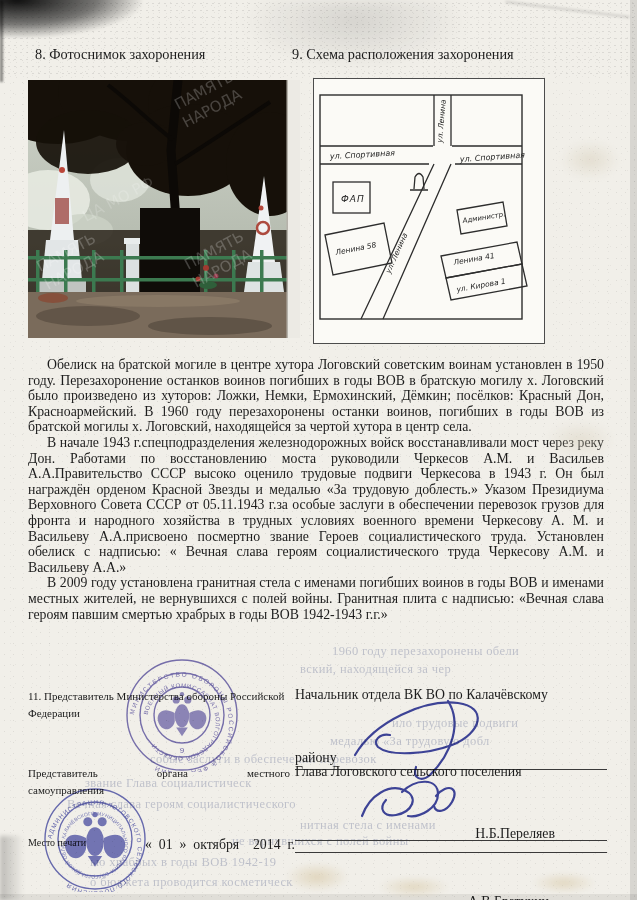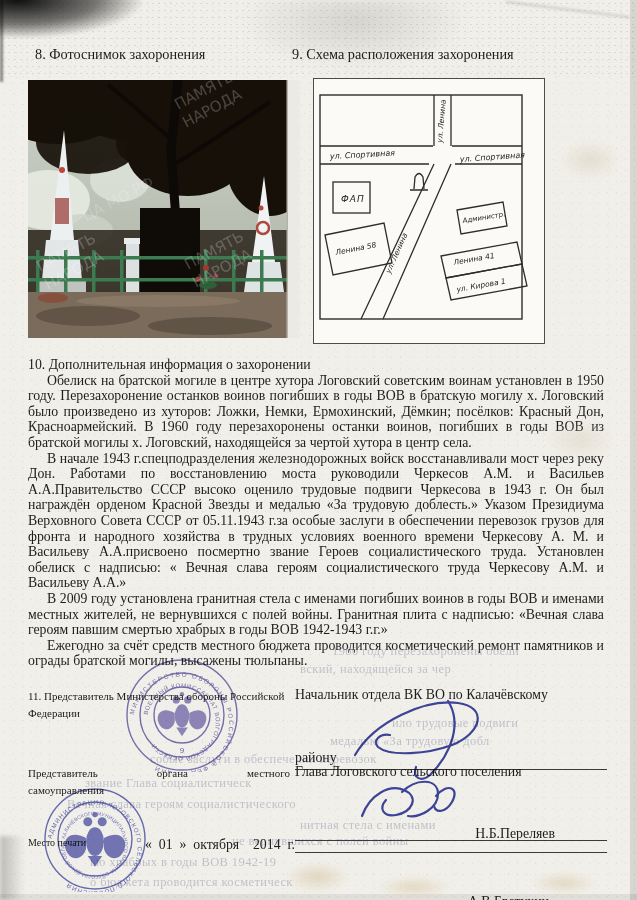--- a/index.html
+++ b/index.html
@@ -176,25 +176,23 @@
         <text x="27" y="123" font-size="9" letter-spacing="1">ФАП</text>
         <text x="149" y="144" font-size="7" transform="rotate(-9 149 144)">Администр.</text>
         <text x="22" y="176" font-size="7.5" transform="rotate(-11 22 176)">Ленина 58</text>
         <text x="140" y="186" font-size="7.5" transform="rotate(-10 140 186)">Ленина 41</text>
         <text x="143" y="213" font-size="7.5" transform="rotate(-10 143 213)">ул. Кирова 1</text>
       </g>
     </svg>
   </div>
 
   <div class="sec10">
-    <div class="t">10. Дополнительная информация о захоронении</div>
     <p>Обелиск на братской могиле в центре хутора Логовский советским воинам установлен в 1950 году. Перезахоронение останков воинов погибших в годы ВОВ в братскую могилу  х. Логовский было произведено из хуторов: Ложки, Немки, Ермохинский, Дёмкин; посёлков: Красный Дон, Красноармейский. В 1960 году перезахоронены останки воинов, погибших в годы ВОВ из братской могилы х. Логовский, находящейся за чертой хутора в центр села.</p>
     <p>В начале 1943 г.спецподразделения железнодорожных войск восстанавливали мост через реку Дон. Работами по восстановлению моста руководили Черкесов А.М. и Васильев А.А.Правительство СССР высоко оценило трудовые подвиги  Черкесова  в 1943 г. Он был награждён орденом Красной Звезды и медалью «За трудовую доблесть.» Указом Президиума Верховного Совета СССР от 05.11.1943 г.за особые заслуги в обеспечении перевозок грузов для фронта и народного хозяйства в трудных условиях военного времени Черкесову А. М. и Васильеву А.А.присвоено посмертно звание Героев социалистического труда. Установлен обелиск с надписью: « Вечная слава героям социалистического труда Черкесову А.М. и Васильеву А.А.»</p>
     <p>В 2009 году установлена гранитная стела с именами погибших воинов в годы ВОВ и именами местных жителей, не вернувшихся с полей войны. Гранитная плита с надписью: «Вечная слава героям павшим смертью храбрых в годы ВОВ 1942-1943 г.г.»</p>
-    <p>Ежегодно за счёт средств местного бюджета проводится косметический ремонт памятников и ограды братской могилы, высажены тюльпаны.</p>
   </div>
 
   <span class="bleed" style="left:332px;top:644px;">1960 году перезахоронены обели</span>
   <span class="bleed" style="left:300px;top:662px;">вский, находящейся за чер</span>
   <span class="bleed" style="left:392px;top:716px;">ило трудовые подвиги</span>
   <span class="bleed" style="left:330px;top:734px;">медалью «За трудовую добл</span>
   <span class="bleed" style="left:150px;top:752px;">собые заслуги в обеспечении перевозок</span>
   <span class="bleed" style="left:85px;top:776px;">звание Глава социалистическ</span>
   <span class="bleed" style="left:67px;top:797px;">Вечная слава героям социалистического</span>
   <span class="bleed" style="left:300px;top:818px;">нитная стела с именами</span>

